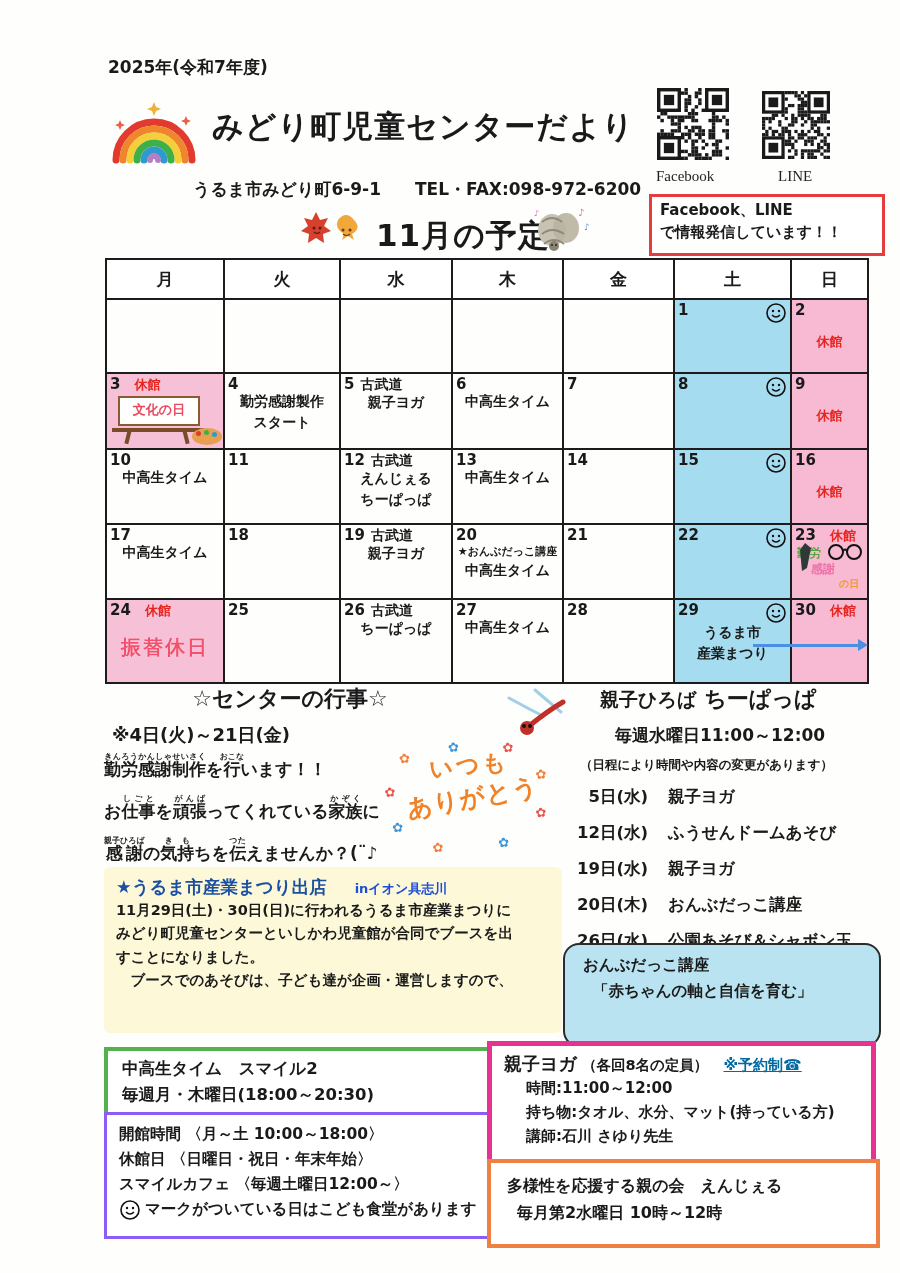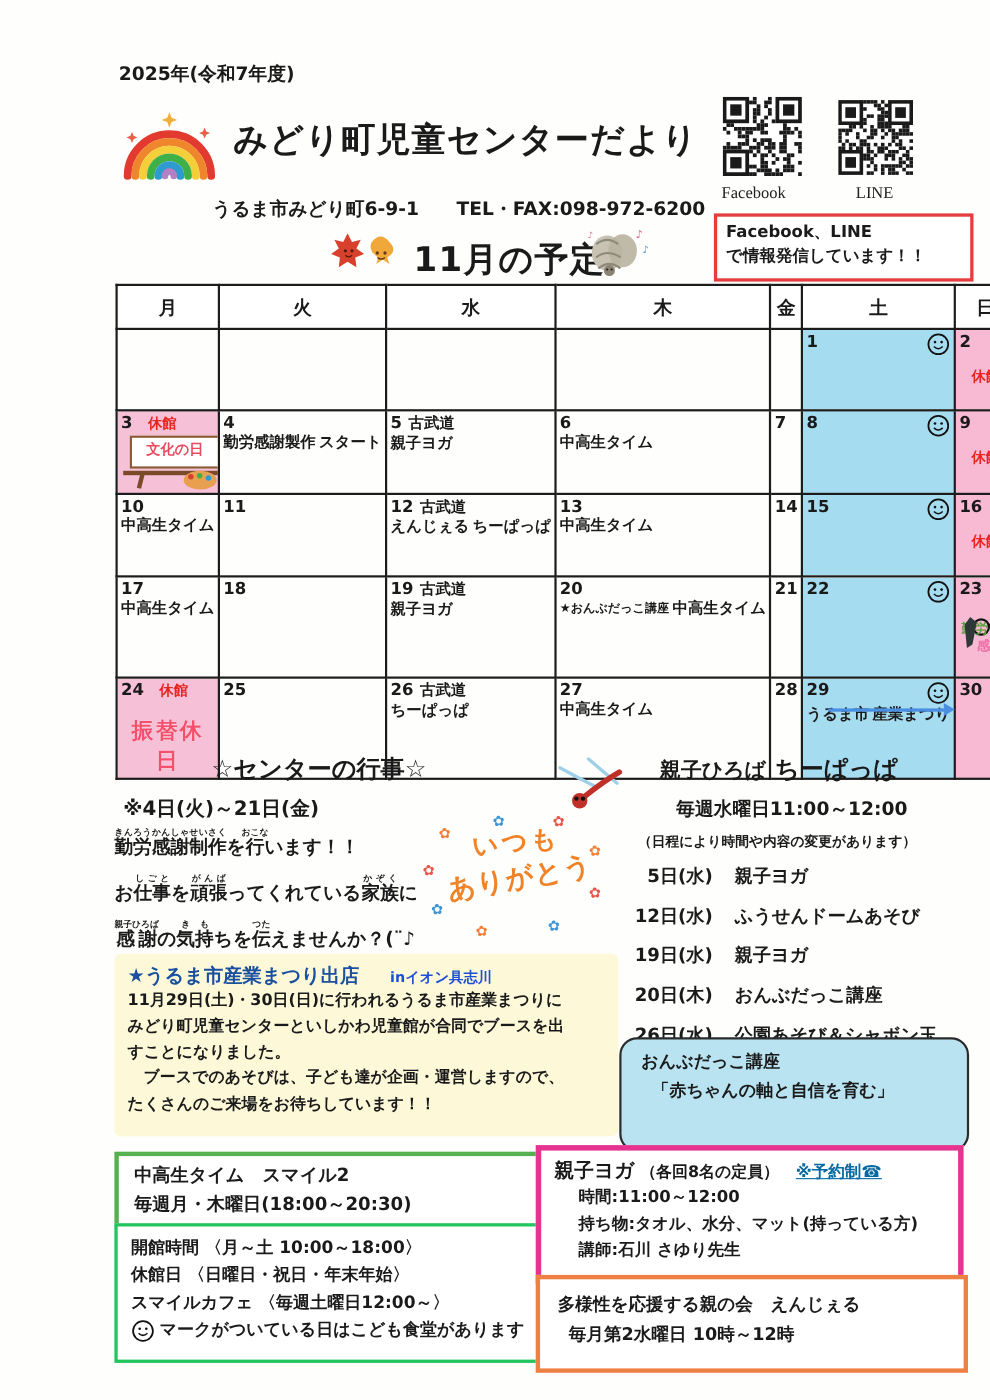--- a/index.html
+++ b/index.html
@@ -26,21 +26,21 @@
   .bg-sat{background:#a6dcef;}
   .bg-sun{background:#f8b9d3;}
   .bg-hol{background:#f6c0d7;}
   .cc{display:flex;flex-direction:column;height:100%;}
   .crow{display:flex;align-items:flex-start;gap:6px;}
   .dn{font-size:15px;font-weight:bold;line-height:1.1;}
   .tl{font-size:14px;font-weight:bold;margin-left:0;white-space:nowrap;text-align:center;}
   .kyu{color:#e8241f;font-size:13px;font-weight:bold;margin-left:8px;}
   .kyub{color:#e8241f;font-size:13px;font-weight:bold;text-align:center;margin-top:14px;}
   .smi{margin-left:auto;line-height:0;}
-  .ev{margin-top:auto;display:flex;flex-direction:row;align-items:center;gap:3px;padding-bottom:2px;}
+  .ev{margin-top:auto;display:flex;flex-direction:column;align-items:center;gap:3px;padding-bottom:2px;}
   .ev span{font-size:14px;font-weight:bold;white-space:nowrap;}
   .ev span.sm{font-size:11px;}
   .furikae{color:#f4506e;font-size:20px;font-weight:bold;letter-spacing:2px;text-align:center;margin-top:14px;text-shadow:0 0 1px #fff;}
   
   .bunka{position:relative;width:100%;height:52px;}
   .bunka .canvas{position:absolute;left:8px;top:2px;width:78px;height:26px;background:#fff;border:2px solid #8a5a33;
                  text-align:center;font-size:13px;font-weight:bold;color:#e84a5f;line-height:24px;}
   .bunka .bar{position:absolute;left:2px;top:34px;width:92px;height:4px;background:#7b4a28;}
   .bunka .leg1,.bunka .leg2{position:absolute;top:36px;width:4px;height:14px;background:#7b4a28;}
   .bunka .leg1{left:16px;transform:rotate(14deg);}
@@ -83,21 +83,21 @@
   .matsuri{left:104px;top:867px;width:436px;height:158px;background:#fcf8d8;border-radius:6px;padding:8px 10px 0 12px;}
   .matsuri .t{font-size:17.5px;font-weight:bold;color:#1b4fa0;}
   .matsuri .t2{font-size:13px;font-weight:bold;color:#1d4ed8;margin-left:28px;}
   .matsuri .bl{font-size:14.5px;font-weight:bold;line-height:1.62;}
   .onbu{left:563px;top:943px;width:296px;height:92px;background:#b9e3f1;border:2px solid #2b2b2b;border-radius:16px;
         padding:8px 0 0 18px;font-size:15.5px;font-weight:bold;line-height:1.65;}
   .onbu .i1{margin-left:10px;}
   .onbu .i2{margin-left:44px;}
   .gbox{left:104px;top:1047px;width:376px;height:58px;border:4px solid #55b050;padding:5px 0 0 14px;
         font-size:16.5px;font-weight:bold;line-height:1.55;background:#fff;}
-  .bbox{left:104px;top:1112px;width:377px;height:114px;border:3px solid #22c55e;padding:7px 0 0 12px;
+  .bbox{left:104px;top:1112px;width:377px;height:114px;border:3px solid #8b5cf6;padding:7px 0 0 12px;
         font-size:15.5px;font-weight:bold;line-height:1.62;background:#fff;}
   .bbox .srow{display:flex;align-items:center;gap:4px;}
   .pbox{left:487px;top:1041px;width:367px;height:110px;border:5px solid #e63390;padding:6px 0 0 12px;background:#fff;}
   .pbox .t{font-size:18px;font-weight:bold;}
   .pbox .cap{font-size:14.5px;font-weight:bold;}
   .pbox .rsv{font-size:15px;font-weight:bold;color:#0369a1;text-decoration:underline;margin-left:10px;}
   .pbox .ln{font-size:15px;font-weight:bold;margin-left:22px;line-height:1.6;}
   .obox{left:487px;top:1159px;width:369px;height:72px;border:4px solid #ee8044;padding:9px 0 0 16px;
         font-size:16px;font-weight:bold;line-height:1.7;background:#fff;}
   .obox .i{margin-left:10px;}
@@ -905,21 +905,20 @@
         <span class="a">公園あそび＆シャボン玉</span>
       </div>
   </div>
 
   <div class="abs matsuri">
     <div><span class="t">★うるま市産業まつり出店</span><span class="t2">inイオン具志川</span></div>
     <div class="bl">11月29日(土)・30日(日)に行われるうるま市産業まつりに</div>
     <div class="bl">みどり町児童センターといしかわ児童館が合同でブースを出</div>
     <div class="bl">すことになりました。</div>
     <div class="bl">　ブースでのあそびは、子ども達が企画・運営しますので、</div>
-    <div class="bl">たくさんのご来場をお待ちしています！！</div>
   </div>
 
   <div class="abs onbu">
     <div>おんぶだっこ講座</div>
     <div class="i1">「赤ちゃんの軸と自信を育む」</div>
   </div>
 
   <div class="abs gbox">
     <div>中高生タイム　スマイル2</div>
     <div>毎週月・木曜日(18:00～20:30)</div>

